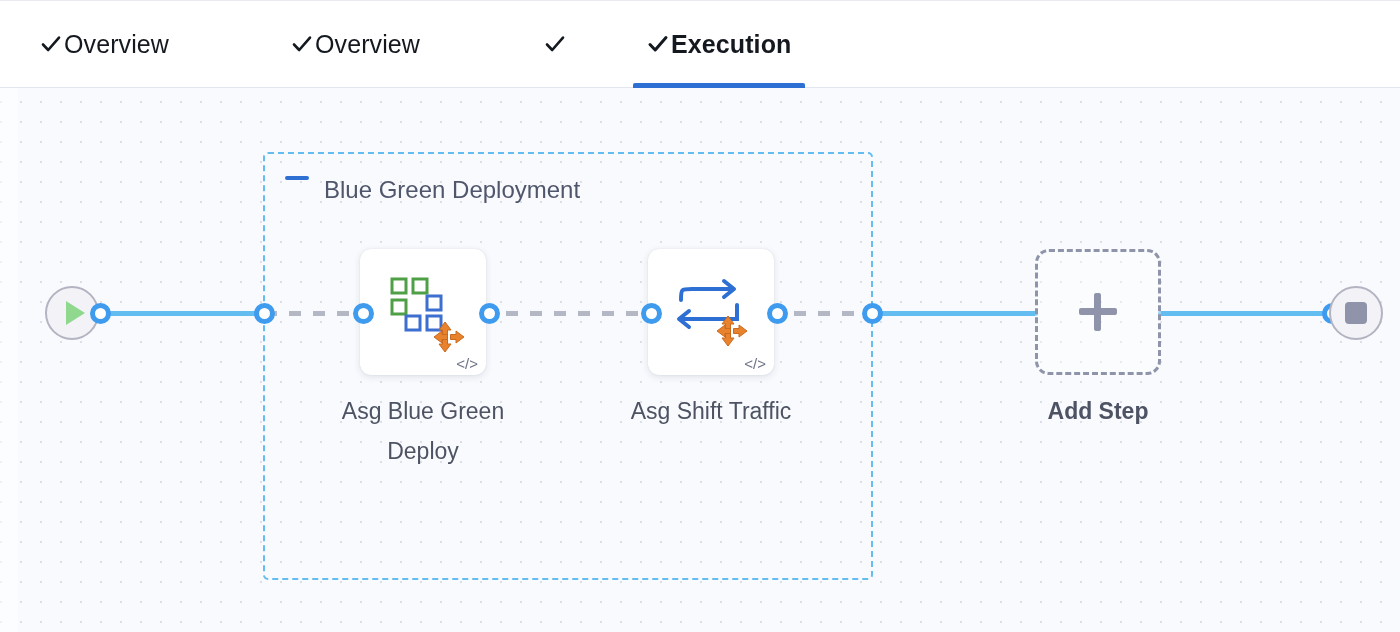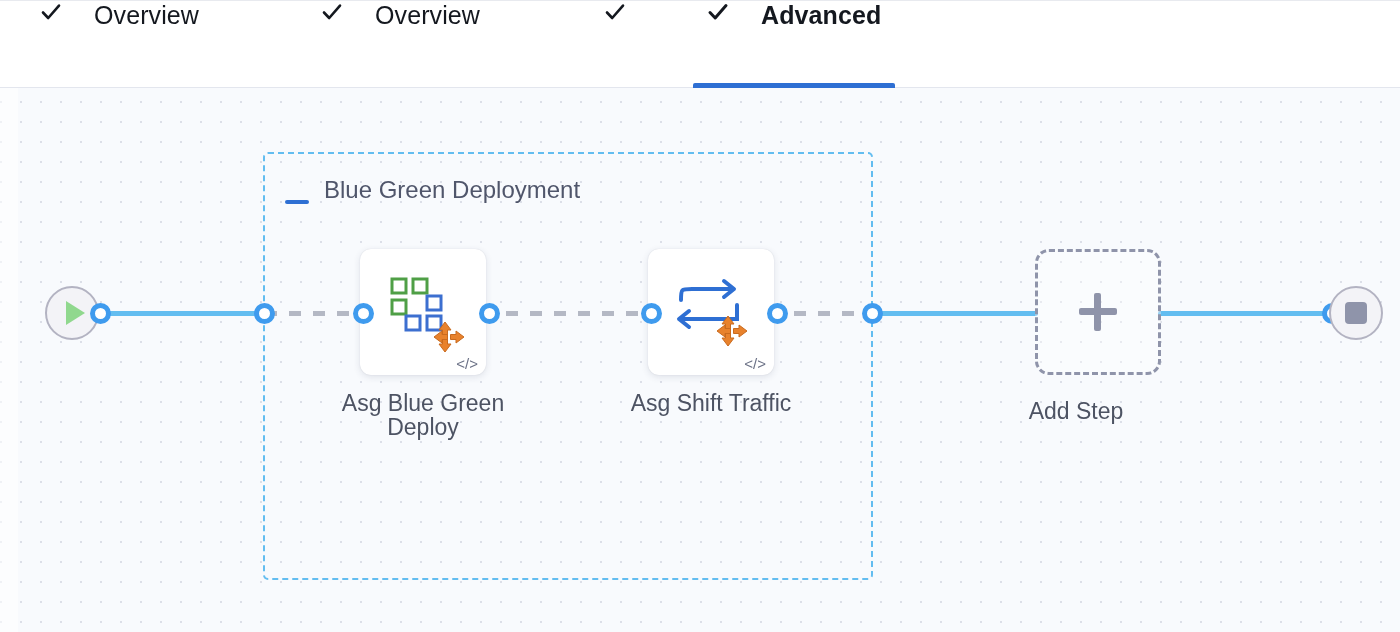--- a/index.html
+++ b/index.html
@@ -33,22 +33,22 @@
     border-top: 1px solid #e8eaef;
     border-bottom: 1px solid #e3e6ee;
     box-sizing: border-box;
     display: flex;
     align-items: center;
   }
   .tab {
     position: relative;
     height: 86px;
     display: flex;
-    align-items: flex-start;
-    gap: 32px;
+    align-items: center;
+    gap: 2px;
     padding: 0 22px;
     box-sizing: border-box;
     cursor: pointer;
     user-select: none;
   }
   .tab .check {
     display: block;
     width: 22px;
     height: 22px;
     flex: none;
@@ -168,21 +168,21 @@
     border: 2px dashed #63bdf0;
     border-radius: 5px;
     box-sizing: border-box;
     background: transparent;
   }
   .group-header {
     position: absolute;
     left: 285px;
     top: 88px;
     display: flex;
-    align-items: flex-end;
+    align-items: flex-start;
     gap: 15px;
     cursor: pointer;
   }
   .collapse-dash {
     width: 24px;
     height: 4px;
     background: #2e6fd3;
     border-radius: 2px;
     flex: none;
   }
@@ -216,21 +216,21 @@
     bottom: 4px;
     font-size: 15px;
     color: #6b7186;
     font-family: "Liberation Sans", sans-serif;
     line-height: 1;
   }
   .step-label {
     position: absolute;
     text-align: center;
     font-size: 23px;
-    line-height: 24px;
+    line-height: 40px;
     color: #4d5363;
     width: 230px;
   }
 
   
   .add-step {
     position: absolute;
     width: 126px;
     height: 126px;
     border: 3px dashed #8f94aa;
@@ -299,21 +299,21 @@
       </span>
 
     </div>
 
     <div class="tab t3 active">
       <span class="check">
         <svg viewBox="0 0 22 22" width="22" height="22">
             <path d="M3 11.5 L8.2 17 L19 4.6" fill="none" stroke="#14181f" stroke-width="3" stroke-linecap="round" stroke-linejoin="round"></path>
           </svg>
       </span>
-      <span class="tab-label">Advanced</span>
+      <span class="tab-label">Execution</span>
       <span class="underline"></span>
     </div>
 
   </div>
 
   <div class="canvas">
     <div class="canvas-left-gutter"></div>
 
     <div class="edge-solid" style="left:100px; top:223px; width:170px;"></div>
     <div class="edge-dashed" style="left:265px; top:223px; width:100px;"></div>
@@ -382,21 +382,21 @@
       </div>
       <span class="code-badge">&lt;/&gt;</span>
     </div>
     <div class="port" style="left:641px; top:215px;"></div>
     <div class="port" style="left:767px; top:215px;"></div>
     <div class="step-label" style="left:596px; top:303px;">Asg Shift Traffic</div>
 
     <div class="add-step" style="left:1035px; top:161px;">
       <span class="plus"></span>
     </div>
-    <div class="add-step-label" style="left:961px; top:303px;">Add Step</div>
+    <div class="add-step-label" style="left:983px; top:303px;font-weight:bold;">Add Step</div>
 
     <div class="port" style="left:1322px; top:215px;"></div>
     <div class="terminal" style="left:1329px; top:198px;">
       <span class="stop-sq"></span>
     </div>
 
   </div>
 </div>
 
 </body></html>

